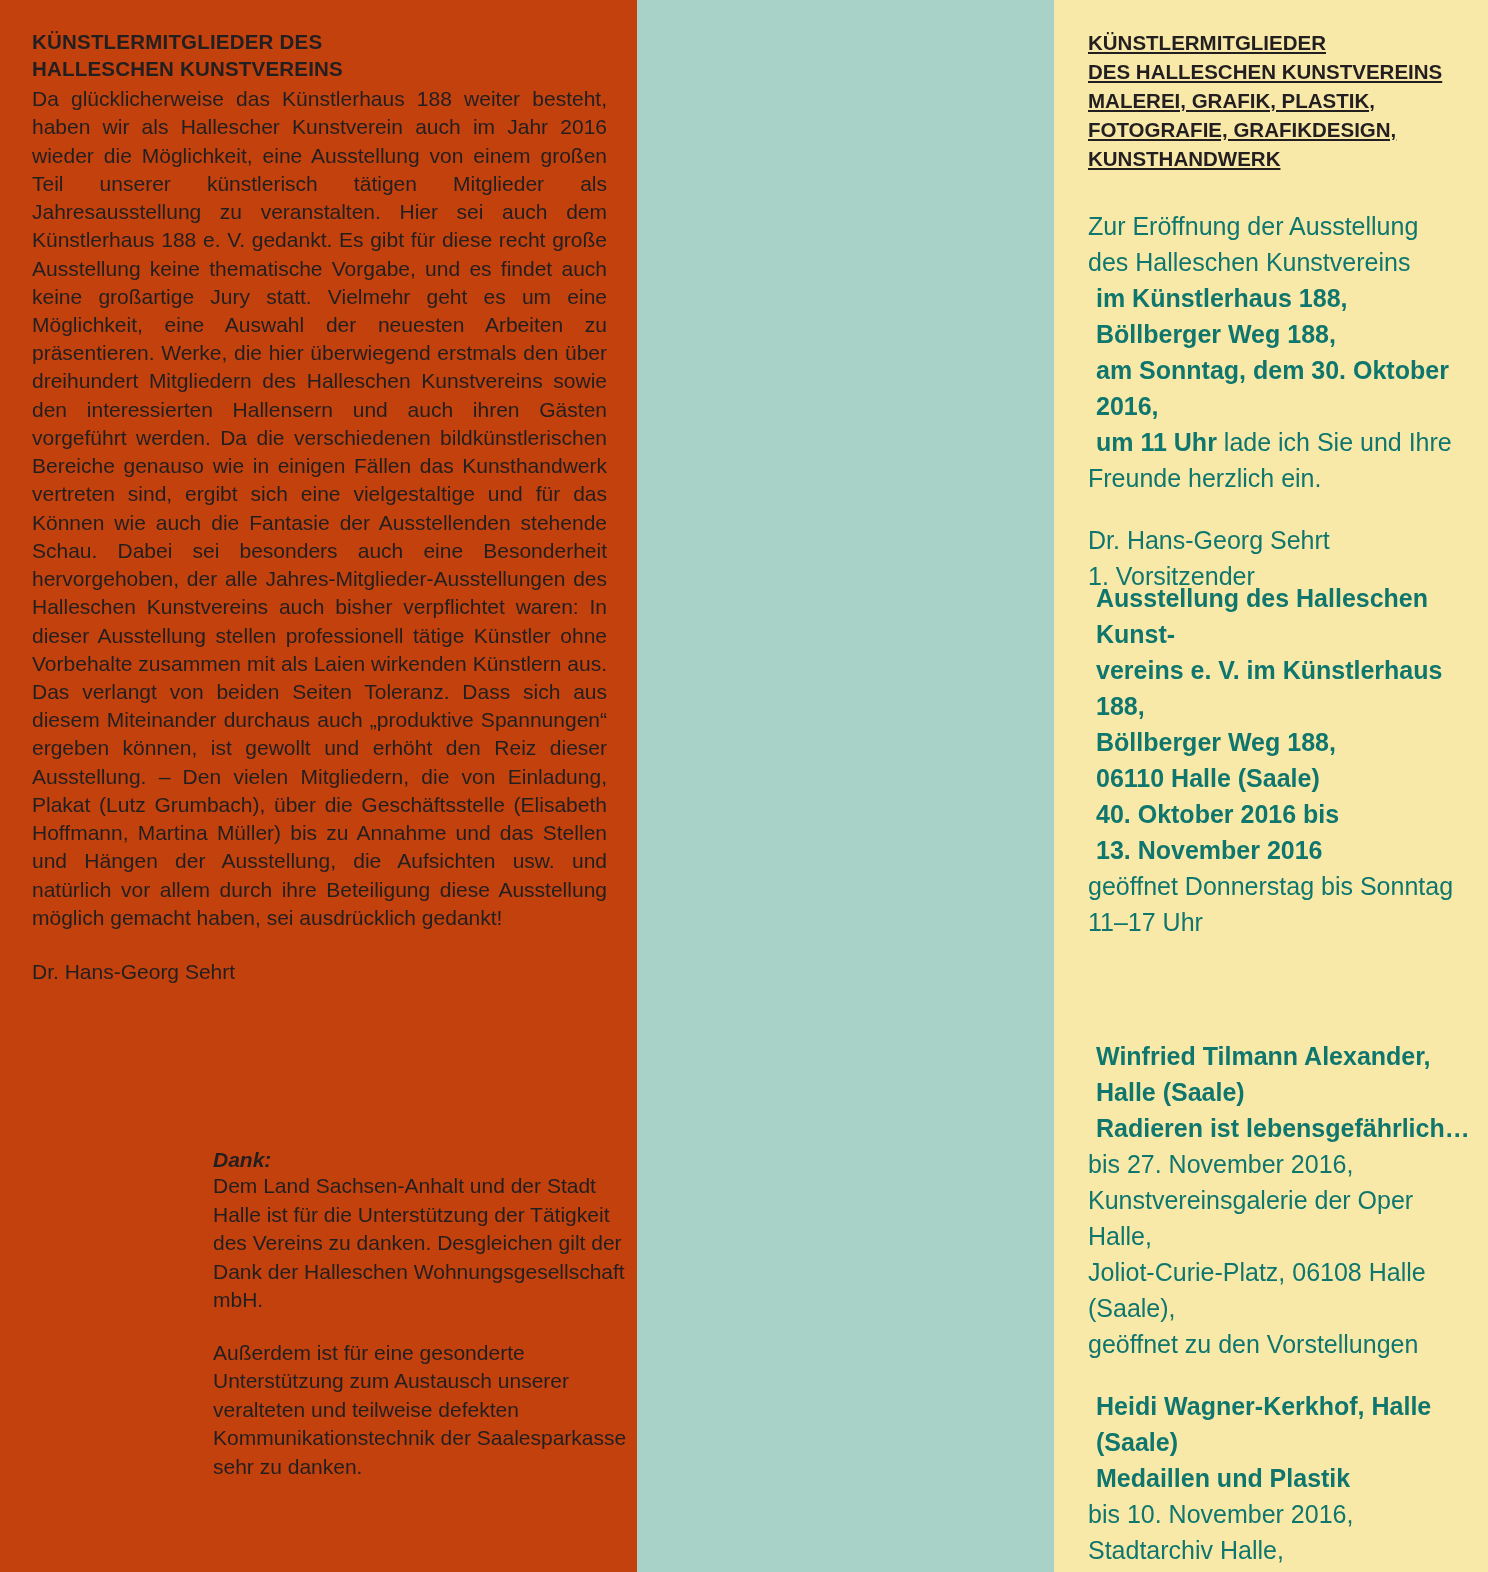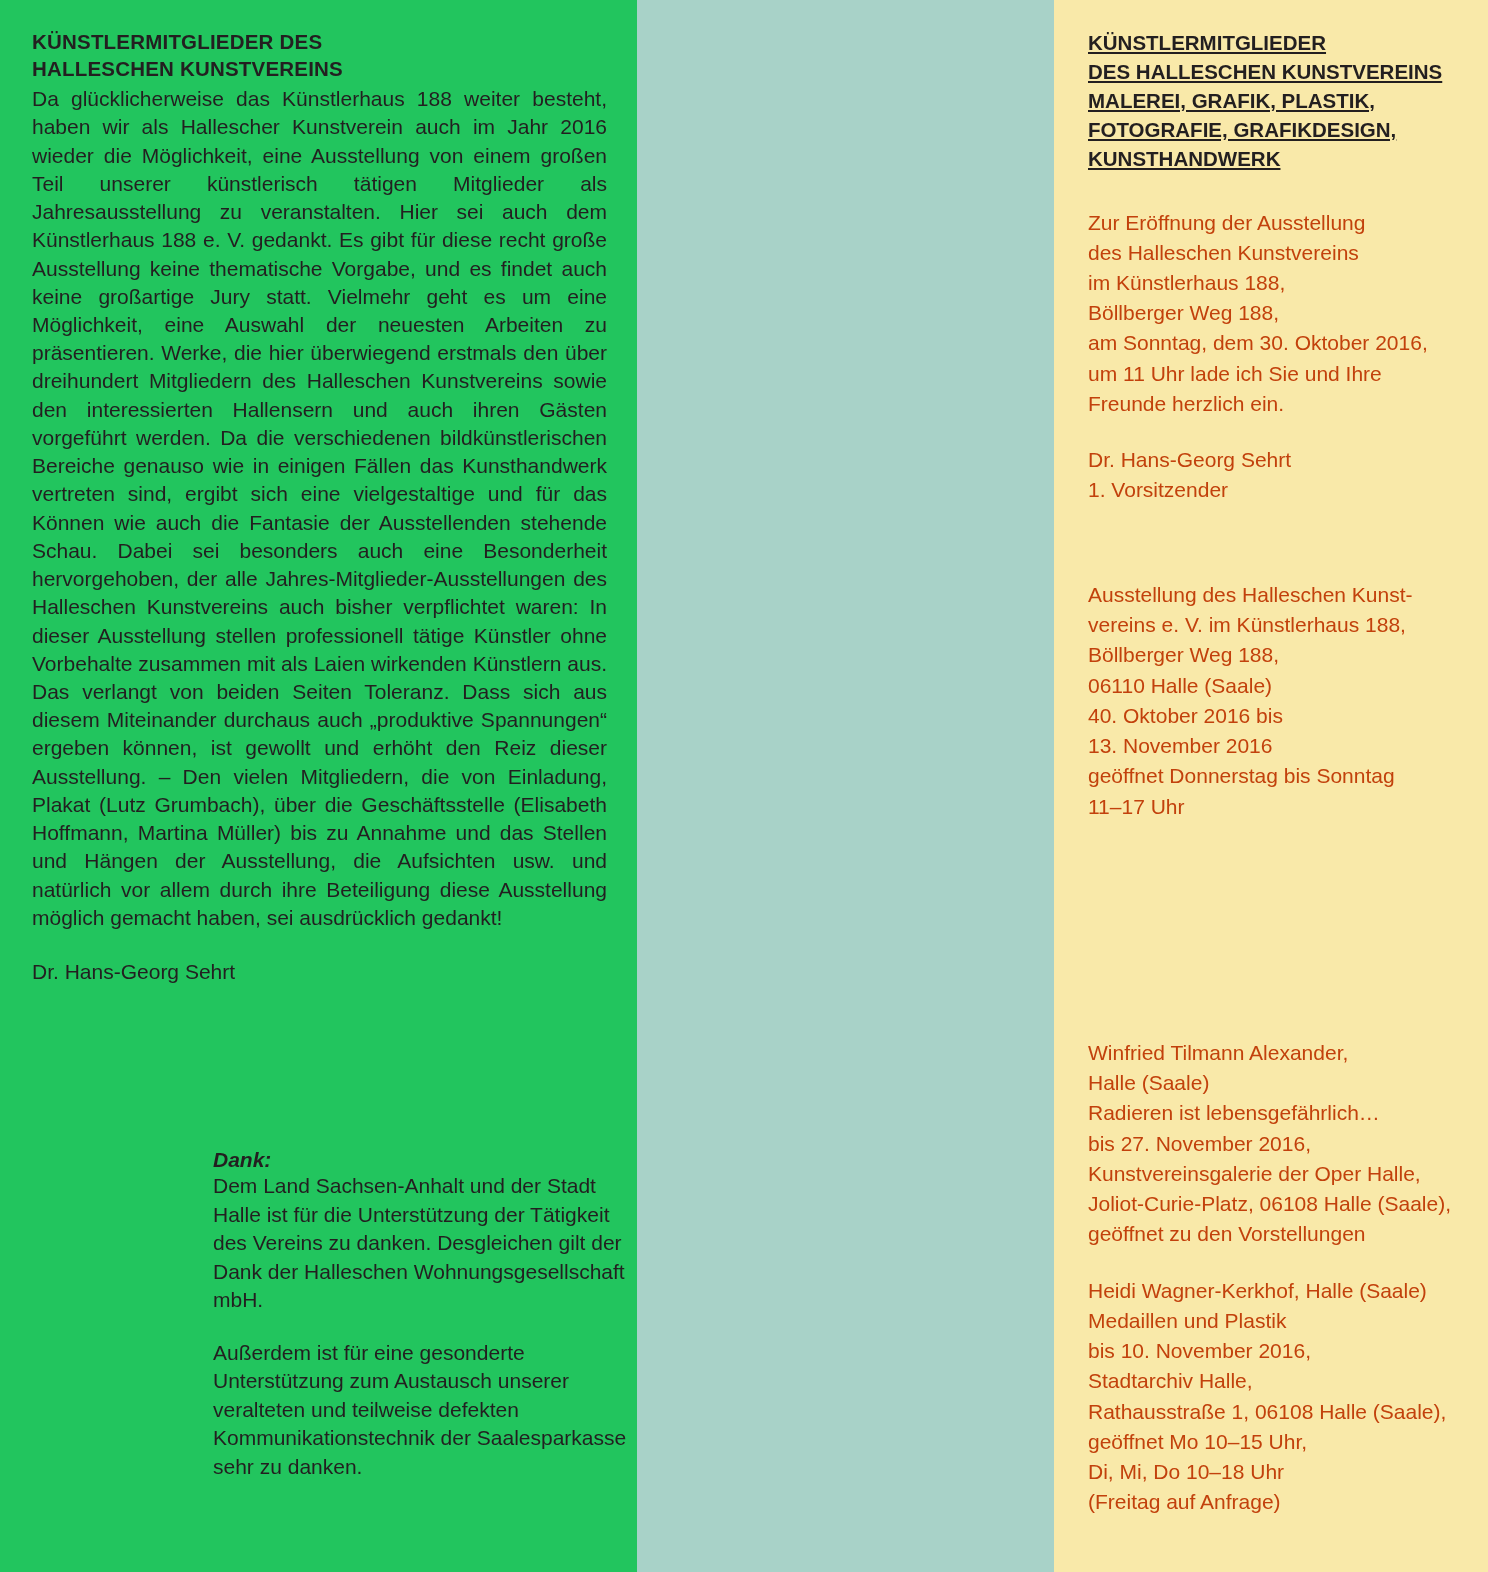--- a/index.html
+++ b/index.html
@@ -14,21 +14,21 @@
     overflow: hidden;
   }
   .page {
     position: relative;
     width: 1488px;
     height: 1572px;
     display: flex;
   }
   .col-left {
     width: 637px;
-    background: #22c55e;
+    background: #c2410c;
     position: relative;
     box-sizing: border-box;
     padding: 28px 30px 0 32px;
   }
   .col-mid {
     width: 417px;
     background: #a8d2c8;
     position: relative;
   }
   .col-right {
@@ -83,28 +83,28 @@
   }
 
   .r-heading {
     font-weight: bold;
     font-size: 20.5px;
     line-height: 1.42;
     color: #231f20;
     text-decoration: underline;
   }
   .r-para {
-    font-size: 21px;
+    font-size: 25px;
     line-height: 1.44;
-    color: #c2410c;
+    color: #0f766e;
     margin: 0;
   }
   .r-gap-lg { height: 34px; }
   .r-gap-md { height: 26px; }
-  .b { font-weight: normal; }
+  .b { font-weight: bold; margin-left: 8px; }
 
   .right-abs-1 {
     position: absolute;
     left: 34px;
     top: 580px;
     width: 380px;
   }
   .right-abs-2 {
     position: absolute;
     left: 34px;

